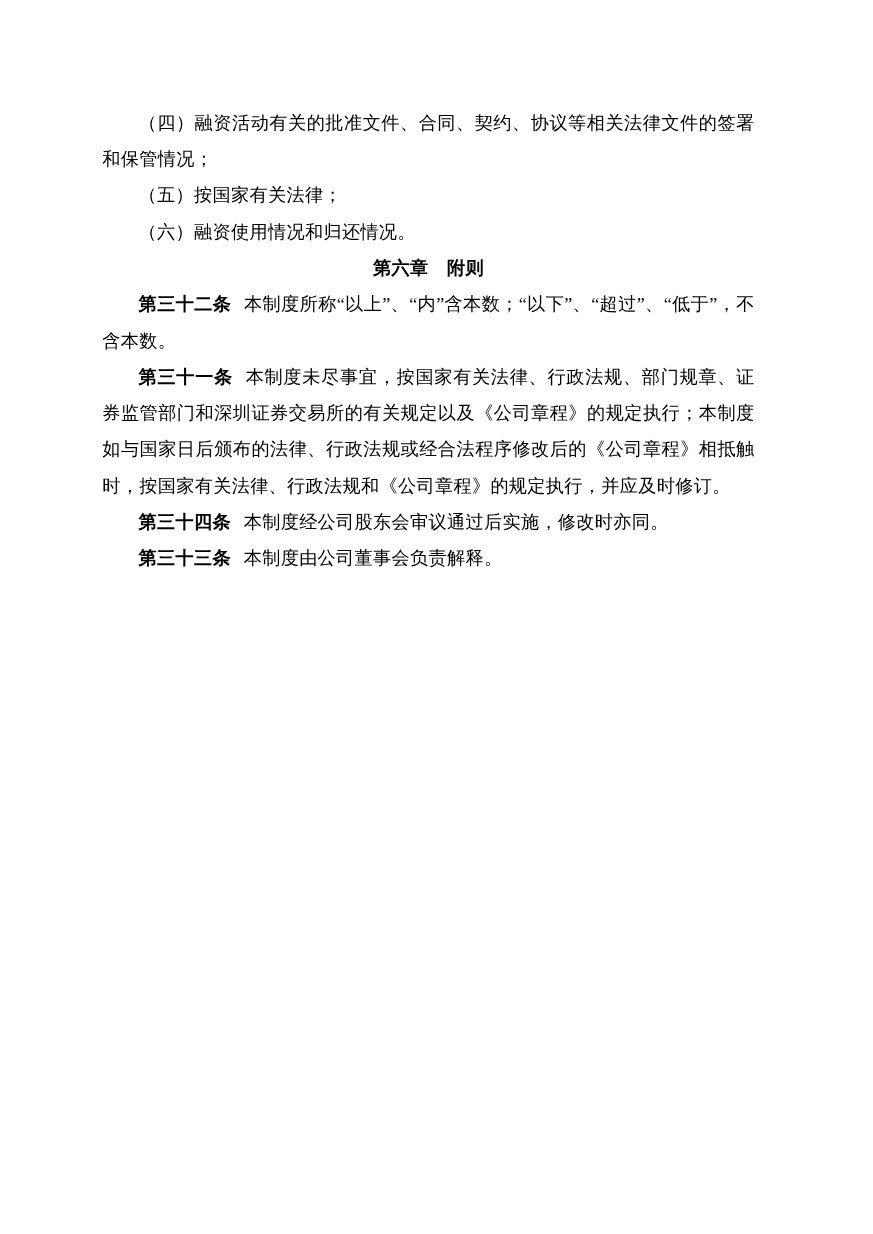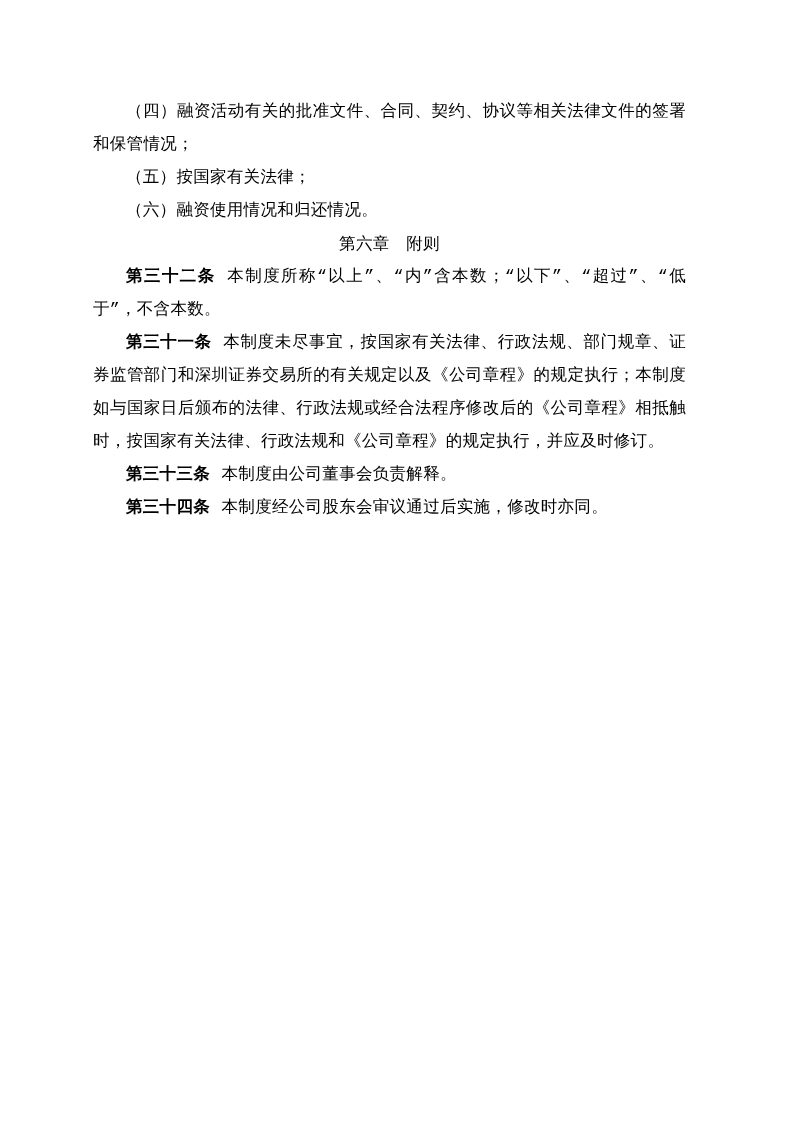--- a/index.html
+++ b/index.html
@@ -19,31 +19,30 @@
     font-size: 16.5px;
     line-height: 33px;
     color: #000000;
     overflow: hidden;
   }
   .para {
     margin: 0;
     text-align: justify;
     text-indent: 2em;
     letter-spacing: 0.3px;
-    font-family: Liberation Mono, monospace;
   }
   .article-label {
     font-weight: bold;
     margin-right: 0.7em;
   }
   .chapter-heading {
     margin: 0;
     text-align: center;
     text-indent: 0;
-    font-weight: normal;
+    font-weight: bold;
     font-size: 16.5px;
     line-height: 33px;
     letter-spacing: 0.3px;
   }
 </style>
 </head>
 <body>
 
 <div class="page">
 
@@ -53,17 +52,17 @@
 
   <p class="para"><span>（六）融资使用情况和归还情况。</span></p>
 
 
   <p class="chapter-heading">第六章　附则</p>
 
   <p class="para"><span class="article-label">第三十二条</span><span>本制度所称“以上”、“内”含本数；“以下”、“超过”、“低于”，不含本数。</span></p>
 
   <p class="para"><span class="article-label">第三十一条</span><span>本制度未尽事宜，按国家有关法律、行政法规、部门规章、证券监管部门和深圳证券交易所的有关规定以及《公司章程》的规定执行；本制度如与国家日后颁布的法律、行政法规或经合法程序修改后的《公司章程》相抵触时，按国家有关法律、行政法规和《公司章程》的规定执行，并应及时修订。</span></p>
 
+  <p class="para"><span class="article-label">第三十四条</span><span>本制度经公司股东会审议通过后实施，修改时亦同。</span></p>
+
   <p class="para"><span class="article-label">第三十三条</span><span>本制度由公司董事会负责解释。</span></p>
-
-  <p class="para"><span class="article-label">第三十四条</span><span>本制度经公司股东会审议通过后实施，修改时亦同。</span></p>
 
 </div>
 
 </body></html>

